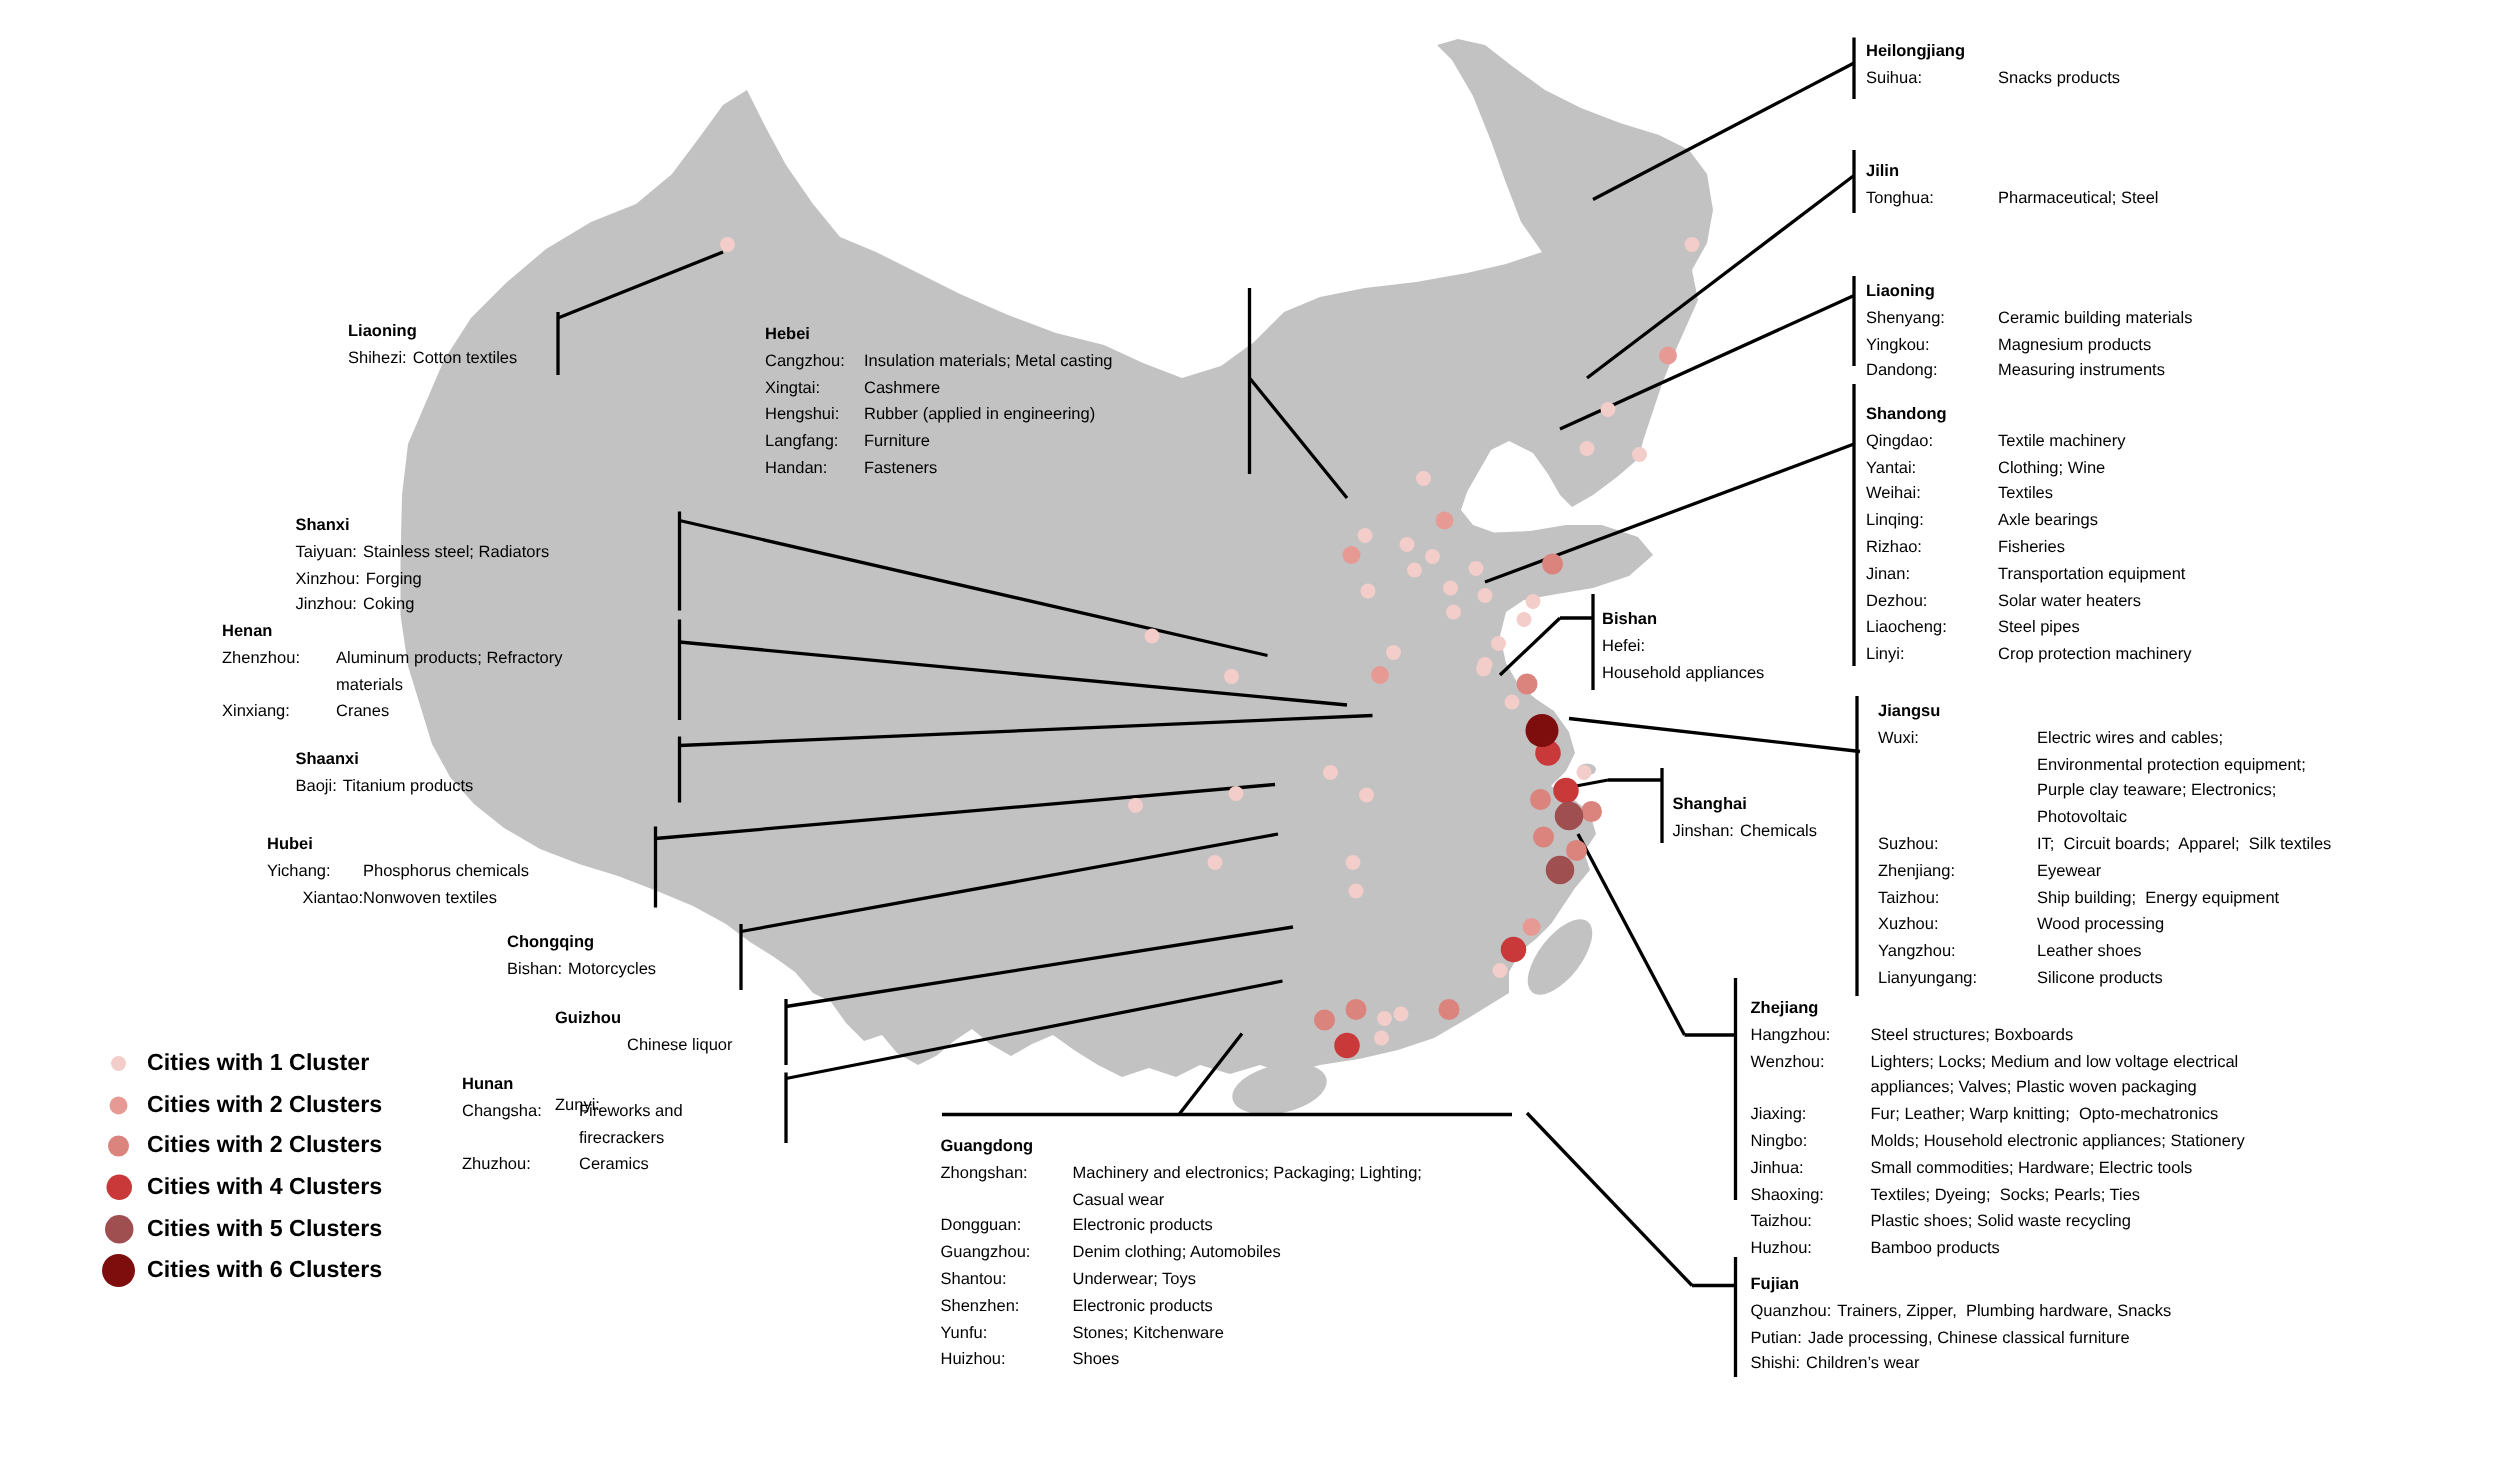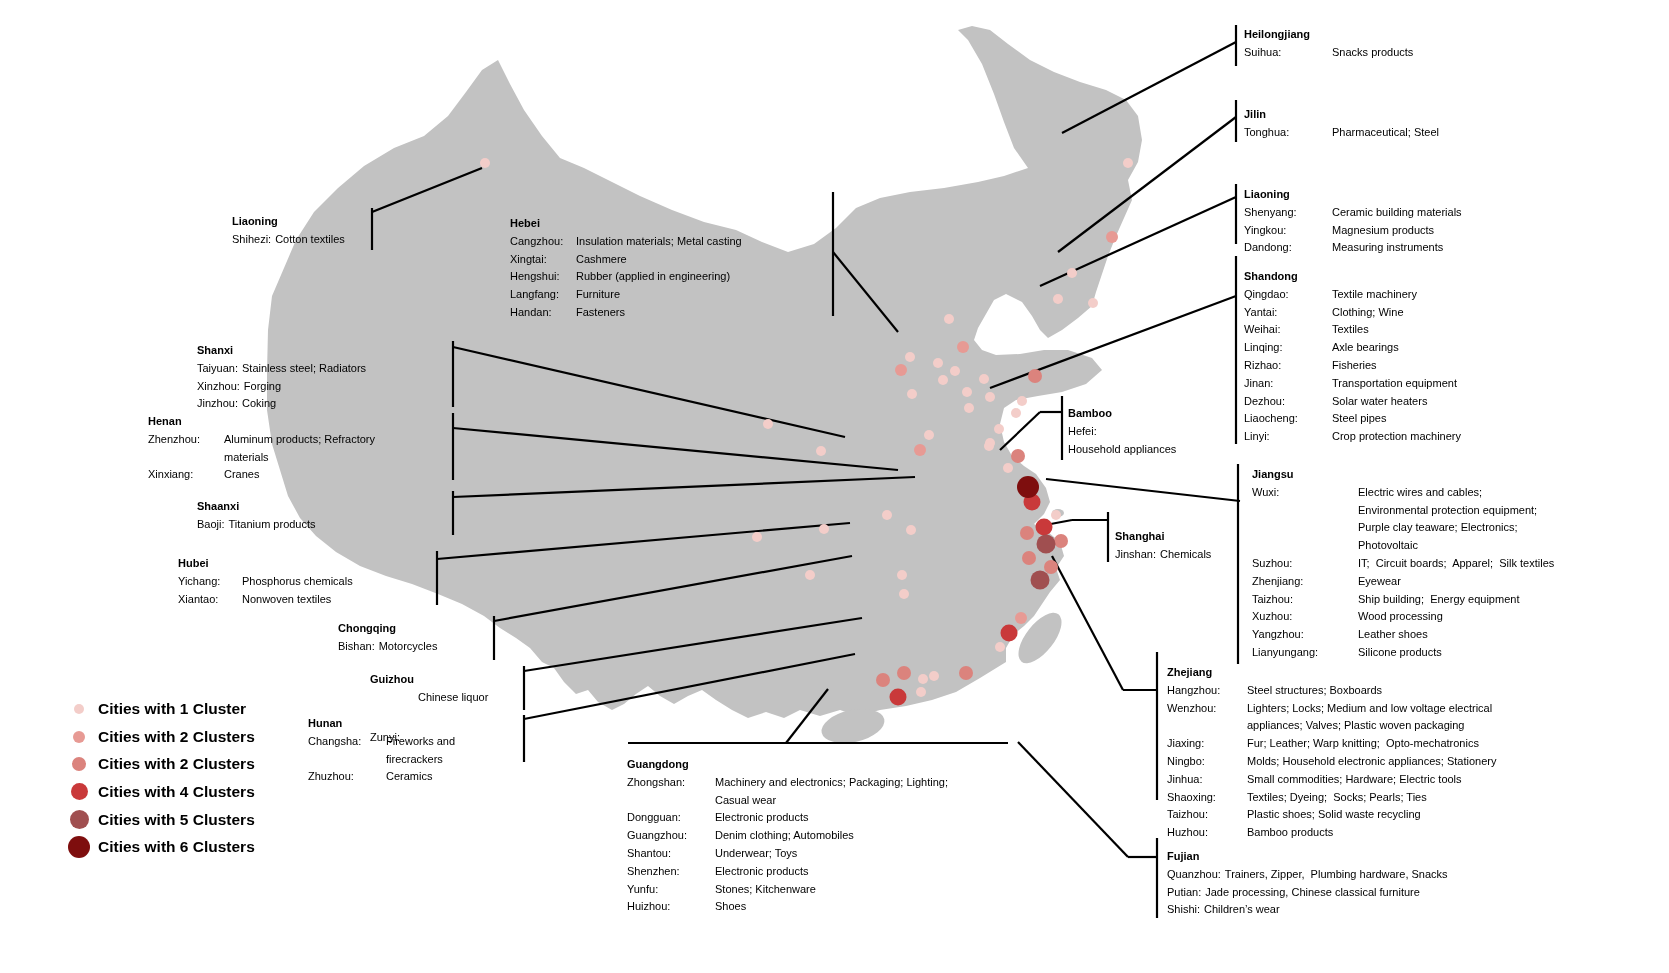--- a/index.html
+++ b/index.html
@@ -129,27 +129,27 @@
     </svg>
   <div id="provinces">
       <div class="province" style="left: 1244px; top: 26px;"><span class="hdr">Heilongjiang</span><div class="prow"><span class="pcity" style="width: 88px;">Suihua:</span><span class="pprod">Snacks products</span></div></div>
       <div class="province" style="left: 1244px; top: 106px;"><span class="hdr">Jilin</span><div class="prow"><span class="pcity" style="width: 88px;">Tonghua:</span><span class="pprod">Pharmaceutical; Steel</span></div></div>
       <div class="province" style="left: 1244px; top: 186px;"><span class="hdr">Liaoning</span><div class="prow"><span class="pcity" style="width: 88px;">Shenyang:</span><span class="pprod">Ceramic building materials</span></div><div class="prow"><span class="pcity" style="width: 88px;">Yingkou:</span><span class="pprod">Magnesium products</span></div><div class="prow"><span class="pcity" style="width: 88px;">Dandong:</span><span class="pprod">Measuring instruments</span></div></div>
       <div class="province" style="left: 1244px; top: 268px;"><span class="hdr">Shandong</span><div class="prow"><span class="pcity" style="width: 88px;">Qingdao:</span><span class="pprod">Textile machinery</span></div><div class="prow"><span class="pcity" style="width: 88px;">Yantai:</span><span class="pprod">Clothing; Wine</span></div><div class="prow"><span class="pcity" style="width: 88px;">Weihai:</span><span class="pprod">Textiles</span></div><div class="prow"><span class="pcity" style="width: 88px;">Linqing:</span><span class="pprod">Axle bearings</span></div><div class="prow"><span class="pcity" style="width: 88px;">Rizhao:</span><span class="pprod">Fisheries</span></div><div class="prow"><span class="pcity" style="width: 88px;">Jinan:</span><span class="pprod">Transportation equipment</span></div><div class="prow"><span class="pcity" style="width: 88px;">Dezhou:</span><span class="pprod">Solar water heaters</span></div><div class="prow"><span class="pcity" style="width: 88px;">Liaocheng:</span><span class="pprod">Steel pipes</span></div><div class="prow"><span class="pcity" style="width: 88px;">Linyi:</span><span class="pprod">Crop protection machinery</span></div></div>
       <div class="province" style="left: 1252px; top: 466px;"><span class="hdr">Jiangsu</span><div class="prow"><span class="pcity" style="width: 106px;">Wuxi:</span><span class="pprod">Electric wires and cables;</span></div><div class="prow"><span class="pcity" style="width: 106px;"></span><span class="pprod">Environmental protection equipment;</span></div><div class="prow"><span class="pcity" style="width: 106px;"></span><span class="pprod">Purple clay teaware; Electronics;</span></div><div class="prow"><span class="pcity" style="width: 106px;"></span><span class="pprod">Photovoltaic</span></div><div class="prow"><span class="pcity" style="width: 106px;">Suzhou:</span><span class="pprod">IT;  Circuit boards;  Apparel;  Silk textiles</span></div><div class="prow"><span class="pcity" style="width: 106px;">Zhenjiang:</span><span class="pprod">Eyewear</span></div><div class="prow"><span class="pcity" style="width: 106px;">Taizhou:</span><span class="pprod">Ship building;  Energy equipment</span></div><div class="prow"><span class="pcity" style="width: 106px;">Xuzhou:</span><span class="pprod">Wood processing</span></div><div class="prow"><span class="pcity" style="width: 106px;">Yangzhou:</span><span class="pprod">Leather shoes</span></div><div class="prow"><span class="pcity" style="width: 106px;">Lianyungang:</span><span class="pprod">Silicone products</span></div></div>
       <div class="province" style="left: 1167px; top: 664px;"><span class="hdr">Zhejiang</span><div class="prow"><span class="pcity" style="width: 80px;">Hangzhou:</span><span class="pprod">Steel structures; Boxboards</span></div><div class="prow"><span class="pcity" style="width: 80px;">Wenzhou:</span><span class="pprod">Lighters; Locks; Medium and low voltage electrical</span></div><div class="prow"><span class="pcity" style="width: 80px;"></span><span class="pprod">appliances; Valves; Plastic woven packaging</span></div><div class="prow"><span class="pcity" style="width: 80px;">Jiaxing:</span><span class="pprod">Fur; Leather; Warp knitting;  Opto-mechatronics</span></div><div class="prow"><span class="pcity" style="width: 80px;">Ningbo:</span><span class="pprod">Molds; Household electronic appliances; Stationery</span></div><div class="prow"><span class="pcity" style="width: 80px;">Jinhua:</span><span class="pprod">Small commodities; Hardware; Electric tools</span></div><div class="prow"><span class="pcity" style="width: 80px;">Shaoxing:</span><span class="pprod">Textiles; Dyeing;  Socks; Pearls; Ties</span></div><div class="prow"><span class="pcity" style="width: 80px;">Taizhou:</span><span class="pprod">Plastic shoes; Solid waste recycling</span></div><div class="prow"><span class="pcity" style="width: 80px;">Huzhou:</span><span class="pprod">Bamboo products</span></div></div>
       <div class="province" style="left: 1167px; top: 848px;"><span class="hdr">Fujian</span><div class="prow"><span class="pcity" style="margin-right: 4px;">Quanzhou:</span><span class="pprod">Trainers, Zipper,  Plumbing hardware, Snacks</span></div><div class="prow"><span class="pcity" style="margin-right: 4px;">Putian:</span><span class="pprod">Jade processing, Chinese classical furniture</span></div><div class="prow"><span class="pcity" style="margin-right: 4px;">Shishi:</span><span class="pprod">Children’s wear</span></div></div>
       <div class="province" style="left: 1115px; top: 528px;"><span class="hdr">Shanghai</span><div class="prow"><span class="pcity" style="margin-right: 4px;">Jinshan:</span><span class="pprod">Chemicals</span></div></div>
-      <div class="province" style="left: 1068px; top: 405px;"><span class="hdr">Bamboo</span><div class="prow"><span class="pcity">Hefei:</span><span class="pprod"></span></div><div class="prow"><span class="pcity">Household appliances</span><span class="pprod"></span></div></div>
+      <div class="province" style="left: 1068px; top: 405px;"><span class="hdr">Bishan</span><div class="prow"><span class="pcity">Hefei:</span><span class="pprod"></span></div><div class="prow"><span class="pcity">Household appliances</span><span class="pprod"></span></div></div>
       <div class="province" style="left: 232px; top: 213px;"><span class="hdr">Liaoning</span><div class="prow"><span class="pcity" style="margin-right: 4px;">Shihezi:</span><span class="pprod">Cotton textiles</span></div></div>
       <div class="province" style="left: 510px; top: 215px;"><span class="hdr">Hebei</span><div class="prow"><span class="pcity" style="width: 66px;">Cangzhou:</span><span class="pprod">Insulation materials; Metal casting</span></div><div class="prow"><span class="pcity" style="width: 66px;">Xingtai:</span><span class="pprod">Cashmere</span></div><div class="prow"><span class="pcity" style="width: 66px;">Hengshui:</span><span class="pprod">Rubber (applied in engineering)</span></div><div class="prow"><span class="pcity" style="width: 66px;">Langfang:</span><span class="pprod">Furniture</span></div><div class="prow"><span class="pcity" style="width: 66px;">Handan:</span><span class="pprod">Fasteners</span></div></div>
       <div class="province" style="left: 197px; top: 342px;"><span class="hdr">Shanxi</span><div class="prow"><span class="pcity" style="margin-right: 4px;">Taiyuan:</span><span class="pprod">Stainless steel; Radiators</span></div><div class="prow"><span class="pcity" style="margin-right: 4px;">Xinzhou:</span><span class="pprod">Forging</span></div><div class="prow"><span class="pcity" style="margin-right: 4px;">Jinzhou:</span><span class="pprod">Coking</span></div></div>
       <div class="province" style="left: 148px; top: 413px;"><span class="hdr">Henan</span><div class="prow"><span class="pcity" style="width: 76px;">Zhenzhou:</span><span class="pprod">Aluminum products; Refractory</span></div><div class="prow"><span class="pcity" style="width: 76px;"></span><span class="pprod">materials</span></div><div class="prow"><span class="pcity" style="width: 76px;">Xinxiang:</span><span class="pprod">Cranes</span></div></div>
       <div class="province" style="left: 197px; top: 498px;"><span class="hdr">Shaanxi</span><div class="prow"><span class="pcity" style="margin-right: 4px;">Baoji:</span><span class="pprod">Titanium products</span></div></div>
-      <div class="province" style="left: 178px; top: 555px;"><span class="hdr">Hubei</span><div class="prow"><span class="pcity" style="width: 64px;">Yichang:</span><span class="pprod">Phosphorus chemicals</span></div><div class="prow"><span class="pcity" style="width: 64px;">Xiantao:</span><span class="pprod">Nonwoven textiles</span></div></div>
+      <div class="province" style="left: 178px; top: 555px;"><span class="hdr">Hubei</span><div class="prow"><span class="pcity" style="width: 64px;">Yichang:</span><span class="pprod">Phosphorus chemicals</span></div><div class="prow"><span class="pcity" style="width: 64px; text-align: right;">Xiantao:</span><span class="pprod">Nonwoven textiles</span></div></div>
       <div class="province" style="left: 338px; top: 620px;"><span class="hdr">Chongqing</span><div class="prow"><span class="pcity" style="margin-right: 4px;">Bishan:</span><span class="pprod">Motorcycles</span></div></div>
       <div class="province" style="left: 370px; top: 671px;"><span class="hdr">Guizhou</span><div class="prow"><span class="pcity" style="width: 48px; margin-top: 40px;">Zunyi:</span><span class="pprod">Chinese liquor</span></div></div>
       <div class="province" style="left: 308px; top: 715px;"><span class="hdr">Hunan</span><div class="prow"><span class="pcity" style="width: 78px;">Changsha:</span><span class="pprod">Fireworks and</span></div><div class="prow"><span class="pcity" style="width: 78px;"></span><span class="pprod">firecrackers</span></div><div class="prow"><span class="pcity" style="width: 78px;">Zhuzhou:</span><span class="pprod">Ceramics</span></div></div>
       <div class="province" style="left: 627px; top: 756px;"><span class="hdr">Guangdong</span><div class="prow"><span class="pcity" style="width: 88px;">Zhongshan:</span><span class="pprod">Machinery and electronics; Packaging; Lighting;</span></div><div class="prow"><span class="pcity" style="width: 88px;"></span><span class="pprod">Casual wear</span></div><div class="prow"><span class="pcity" style="width: 88px;">Dongguan:</span><span class="pprod">Electronic products</span></div><div class="prow"><span class="pcity" style="width: 88px;">Guangzhou:</span><span class="pprod">Denim clothing; Automobiles</span></div><div class="prow"><span class="pcity" style="width: 88px;">Shantou:</span><span class="pprod">Underwear; Toys</span></div><div class="prow"><span class="pcity" style="width: 88px;">Shenzhen:</span><span class="pprod">Electronic products</span></div><div class="prow"><span class="pcity" style="width: 88px;">Yunfu:</span><span class="pprod">Stones; Kitchenware</span></div><div class="prow"><span class="pcity" style="width: 88px;">Huizhou:</span><span class="pprod">Shoes</span></div></div>
     </div>
   <div id="legend">
       <div class="lrow">
         <span class="ldotcell">
           <span class="ldot" style="width: 10px; height: 10px; background: rgb(243, 205, 201);"></span>
         </span>

